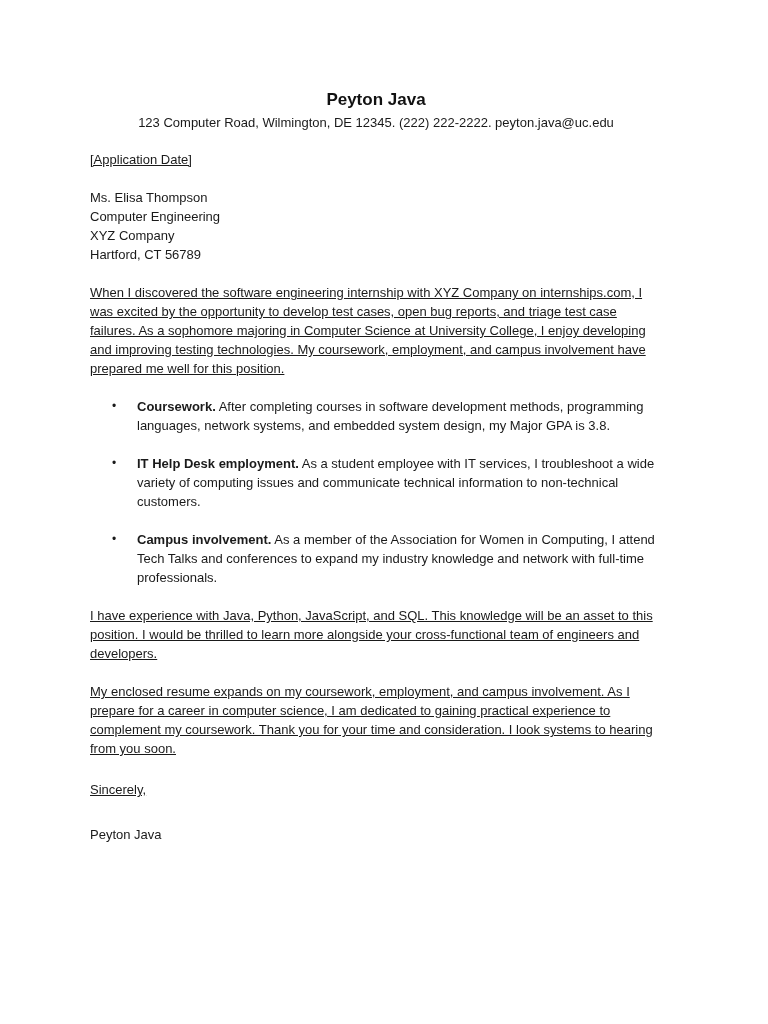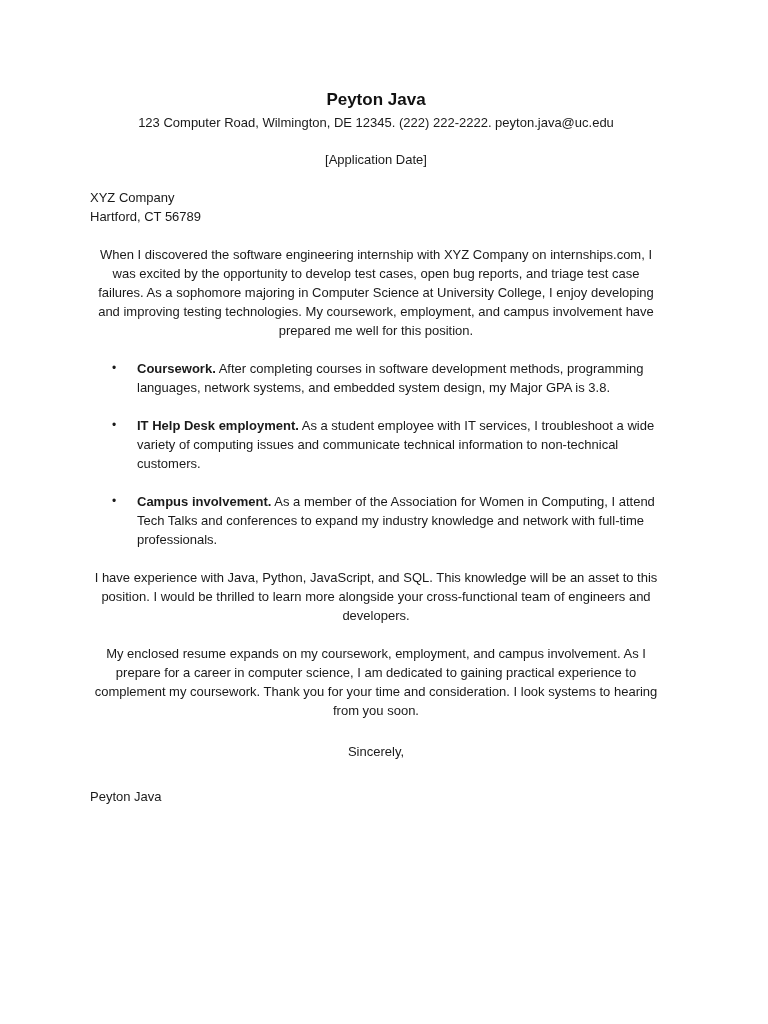--- a/index.html
+++ b/index.html
@@ -28,21 +28,21 @@
   }
   .letter-contact {
     font-size: 13px;
     line-height: 17px;
     margin-top: 2px;
     color: #1a1a1a;
   }
   .application-date { margin-top: 25px; }
   .recipient-block { margin-top: 19px; }
   .recipient-block div { line-height: 19px; }
-  .para { margin-top: 19px; text-align: center; }
+  .para { margin-top: 19px; text-align: left; text-decoration: underline; }
   .bullet-list { margin-top: 19px; list-style: none; }
   .bullet-item {
     display: flex;
     margin-top: 19px;
     padding-left: 22px;
   }
   .bullet-item:first-child { margin-top: 0; }
   .bullet-marker {
     flex: 0 0 25px;
     font-size: 12px;
@@ -59,20 +59,22 @@
 <div class="page">
 
   <div class="letter-header">
     <div class="letter-name">Peyton Java</div>
     <div class="letter-contact">123 Computer Road, Wilmington, DE 12345. (222) 222-2222. peyton.java@uc.edu</div>
   </div>
 
   <div class="para application-date">[Application Date]</div>
 
   <div class="recipient-block">
+    <div>Ms. Elisa Thompson</div>
+    <div>Computer Engineering</div>
     <div>XYZ Company</div>
     <div>Hartford, CT 56789</div>
   </div>
 
   <div class="para">When I discovered the software engineering internship with XYZ Company on internships.com, I was excited by the opportunity to develop test cases, open bug reports, and triage test case failures. As a sophomore majoring in Computer Science at University College, I enjoy developing and improving testing technologies. My coursework, employment, and campus involvement have prepared me well for this position.</div>
 
   <ul class="bullet-list">
     <li class="bullet-item">
       <span class="bullet-marker">•</span>
       <span class="bullet-body"><span class="bullet-lead">Coursework.</span> <span>After completing courses in software development methods, programming languages, network systems, and embedded system design, my Major GPA is 3.8.</span></span>

